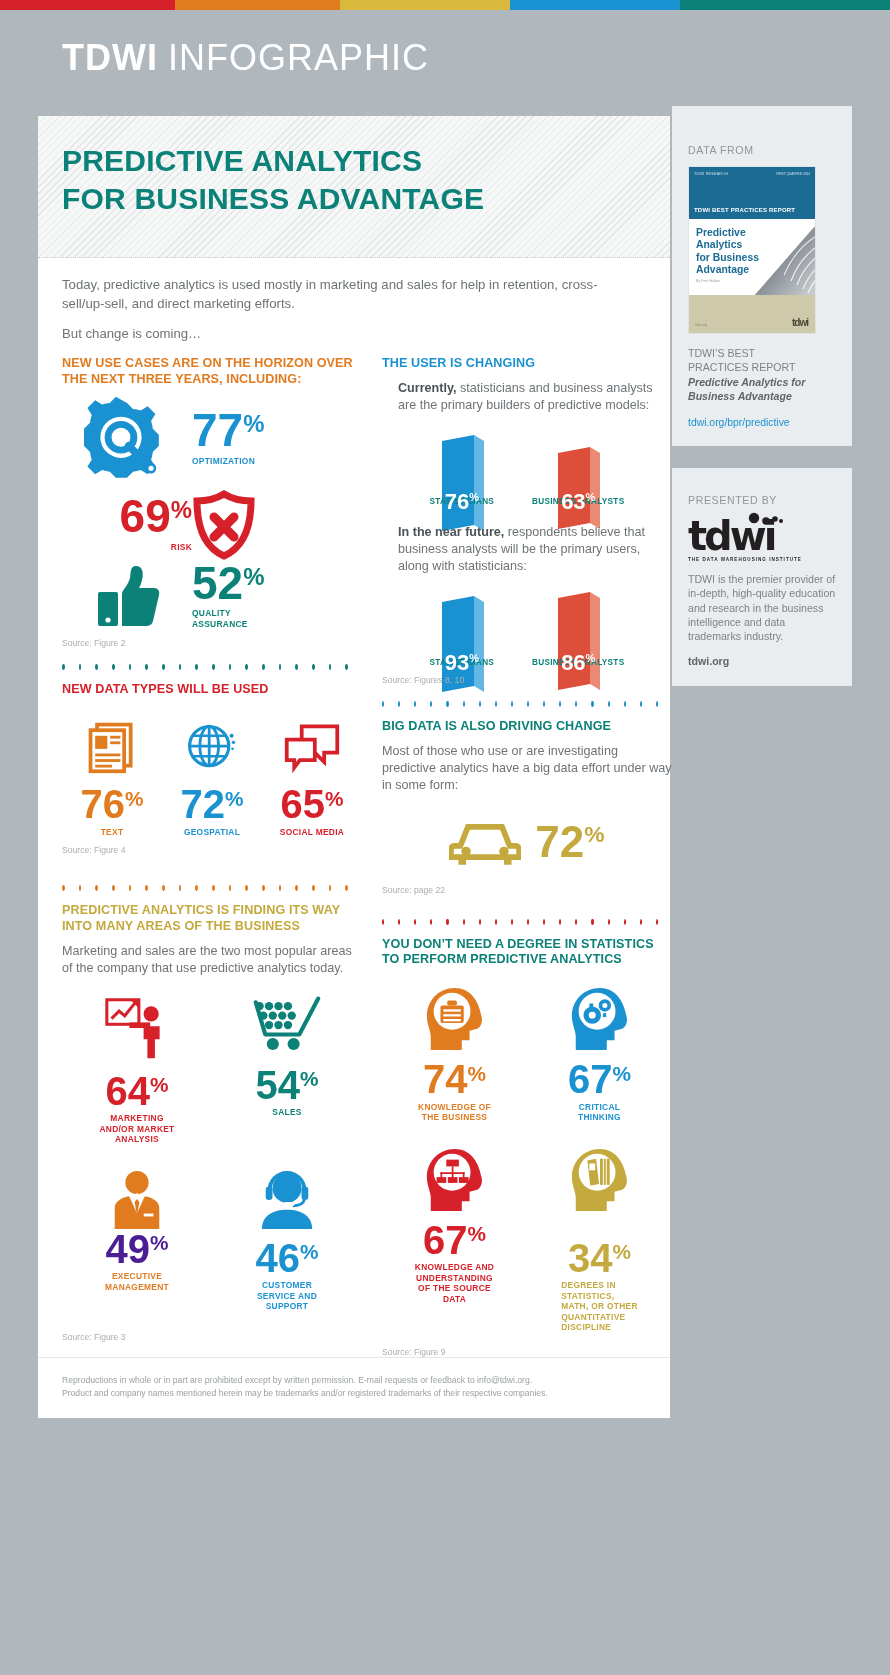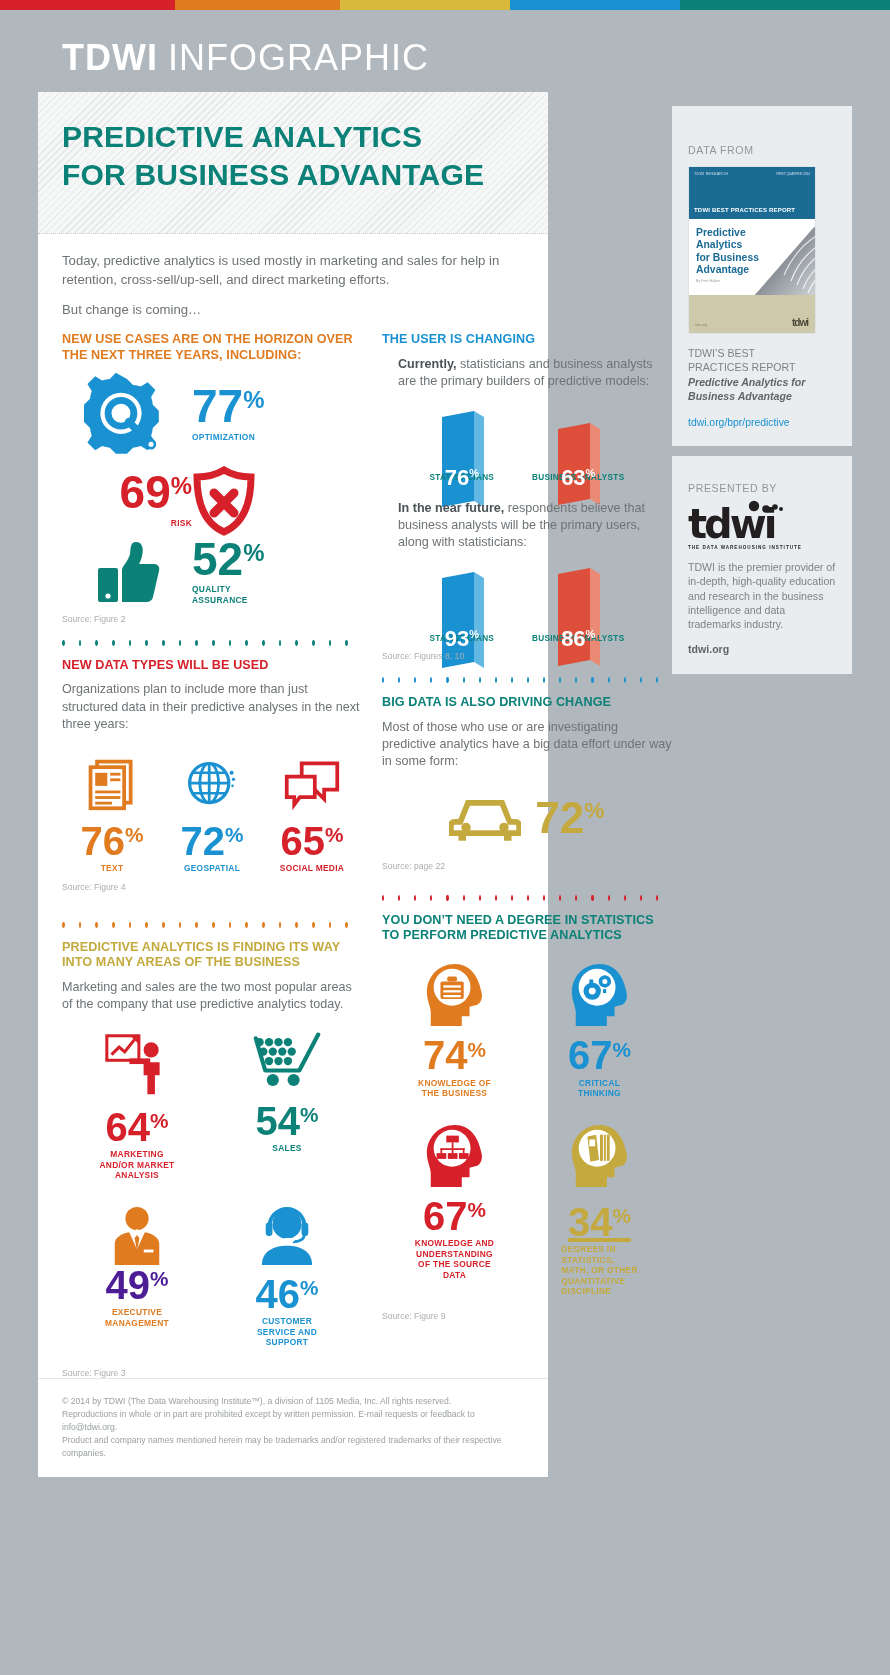--- a/index.html
+++ b/index.html
@@ -11,21 +11,21 @@
     position:relative;
   }
   
   .topbar{display:flex;height:10px;width:890px;}
   .topbar div{height:100%;}
   
   .masthead{height:96px;display:flex;align-items:center;padding-left:62px;box-sizing:border-box;}
   .masthead .tdwi{font-size:36px;font-weight:bold;color:#ffffff;letter-spacing:1px;}
   .masthead .info{font-size:36px;font-weight:normal;color:#ffffff;letter-spacing:1px;margin-left:10px;}
   
-  .sheet{position:absolute;left:38px;top:92px;width:510px;background:#ffffff;}
+  .sheet{position:absolute;left:38px;top:116px;width:632px;background:#ffffff;}
   .rail{position:absolute;left:672px;top:106px;width:180px;}
   
   .banner{
     height:142px;box-sizing:border-box;padding:26px 0 0 24px;
     background-color:#f2f3f3;
     background-image:repeating-linear-gradient(135deg,#e3e5e6 0 1px,#f6f7f7 1px 5px);
     border-bottom:1px dotted #c9cccd;
   }
   .banner h1{
     margin:0;color:#0b8178;font-size:30px;line-height:1.28;
@@ -48,21 +48,21 @@
   .caption{font-size:8.4px;font-weight:bold;line-height:1.26;letter-spacing:0.3px;margin-top:5px;}
   .grid2{display:flex;flex-wrap:wrap;}
   .cell{width:50%;box-sizing:border-box;display:flex;flex-direction:column;align-items:center;}
   .icon{display:flex;align-items:center;justify-content:center;}
   
   .bars{display:flex;justify-content:center;gap:38px;margin-top:12px;}
   .barwrap{display:flex;flex-direction:column;align-items:center;}
   .barlbl{font-size:8.2px;font-weight:bold;color:#0b8178;letter-spacing:0.3px;margin-top:6px;}
   
   .railbox{background:#e9edef;padding:16px 16px 18px 16px;box-sizing:border-box;}
-  .railbox + .railbox{margin-top:10px;}
+  .railbox + .railbox{margin-top:22px;}
   .railkicker{color:#90969a;font-size:10.6px;letter-spacing:0.6px;margin-bottom:10px;}
   .railtxt{color:#7d8386;font-size:10.6px;line-height:1.35;}
   .railtxt i{font-style:italic;font-weight:bold;color:#5f6568;}
   .raillink{color:#1a91d0;font-size:10.4px;font-weight:normal;margin-top:14px;display:block;text-decoration:none;}
   .railtxt b{color:#5f6568;}
   
   .cover{width:126px;height:166px;background:#fff;border:1px solid #dfe3e5;position:relative;overflow:hidden;}
   .cover .chead{background:#1b6b94;height:52px;position:relative;}
   .cover .cmini{position:absolute;left:5px;top:5px;font-size:3.6px;color:#cfe3ef;letter-spacing:.3px;}
   .cover .cmini2{position:absolute;right:5px;top:5px;font-size:3.2px;color:#cfe3ef;}
@@ -184,21 +184,20 @@
             <i style="background: rgb(11, 129, 120);"></i>
             <i style="background: rgb(11, 129, 120);"></i>
             <i style="background: rgb(11, 129, 120);"></i>
             <i style="background: rgb(11, 129, 120);"></i>
             <i style="background: rgb(11, 129, 120);"></i>
             <i style="background: rgb(11, 129, 120);"></i>
           </div>
 
         <div>
           <h2 class="sec" style="color:#d6202a">NEW DATA TYPES WILL BE USED</h2>
-          <p class="sub">Organizations plan to include more than just structured data in their predictive analyses in the next three years:</p>
 
           <div style="display:flex;justify-content:space-around;margin-top:22px;">
             <div style="width:33%;display:flex;flex-direction:column;align-items:center;">
               <div class="icon">
                 <svg width="56" height="56" viewBox="0 0 60 60">
                   <rect x="14" y="6" width="36" height="44" fill="none" stroke="#e07b20" stroke-width="4"></rect>
                   <rect x="7" y="12" width="36" height="44" fill="#fff" stroke="#e07b20" stroke-width="4"></rect>
                   <rect x="12" y="18" width="13" height="14" fill="#e07b20"></rect>
                   <rect x="28" y="18" width="11" height="3" fill="#e07b20"></rect>
                   <rect x="28" y="24" width="11" height="3" fill="#e07b20"></rect>
@@ -561,39 +560,38 @@
                   <circle cx="30" cy="26" r="19" fill="#fff"></circle>
                   <g fill="#c4a93e">
                     <path d="M20 14 L29 12 L32 38 L23 40 Z"></path>
                     <rect x="33" y="12" width="3" height="27"></rect>
                     <rect x="37" y="12" width="2" height="27"></rect>
                     <rect x="40" y="12" width="3" height="27"></rect>
                   </g>
                   <rect x="22" y="17" width="6" height="7" fill="#fff"></rect>
                 </svg>
               </div>
-              <div class="statnum" style="font-size:40px;color:#c4a93e;margin-top:16px;text-decoration:underline;">
+              <div class="statnum" style="font-size:40px;color:#c4a93e;margin-top:28px;">
                 <span>34</span><span class="pct">%</span>
               </div>
               <div class="caption" style="color:#c4a93e;white-space:pre-line;">DEGREES IN
 STATISTICS,
 MATH, OR OTHER
 QUANTITATIVE
 DISCIPLINE</div>
             </div>
           </div>
           <p class="src" style="margin-top:14px;text-align:left">Source: Figure 9</p>
         </div>
 
       </div>
     </div>
   </div>
 
   <div class="copyright">
-    <div>© 2014 by TDWI (The Data Warehousing Institute™), a division of 1105 Media, Inc. All rights reserved.</div>
     <div>Reproductions in whole or in part are prohibited except by written permission. E-mail requests or feedback to info@tdwi.org.</div>
     <div>Product and company names mentioned herein may be trademarks and/or registered trademarks of their respective companies.</div>
   </div>
 </div>
 
 <div class="rail">
   <div class="railbox" style="padding-top:38px">
     <div class="railkicker">DATA FROM</div>
 
     <div class="cover">

